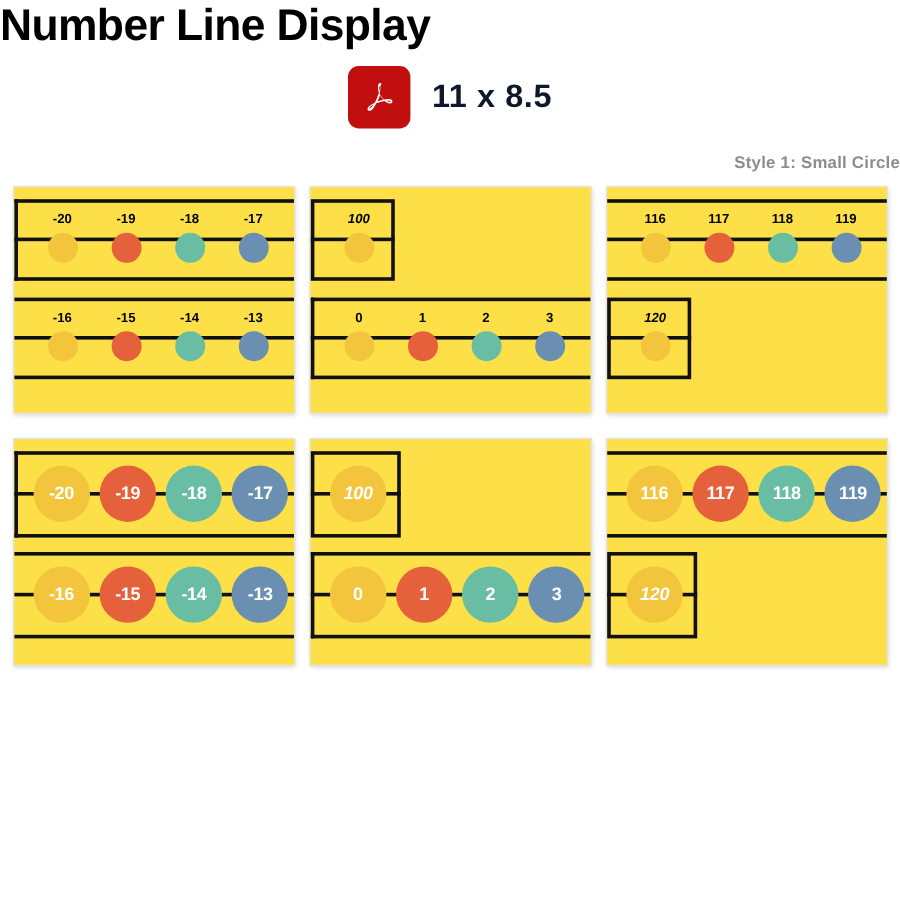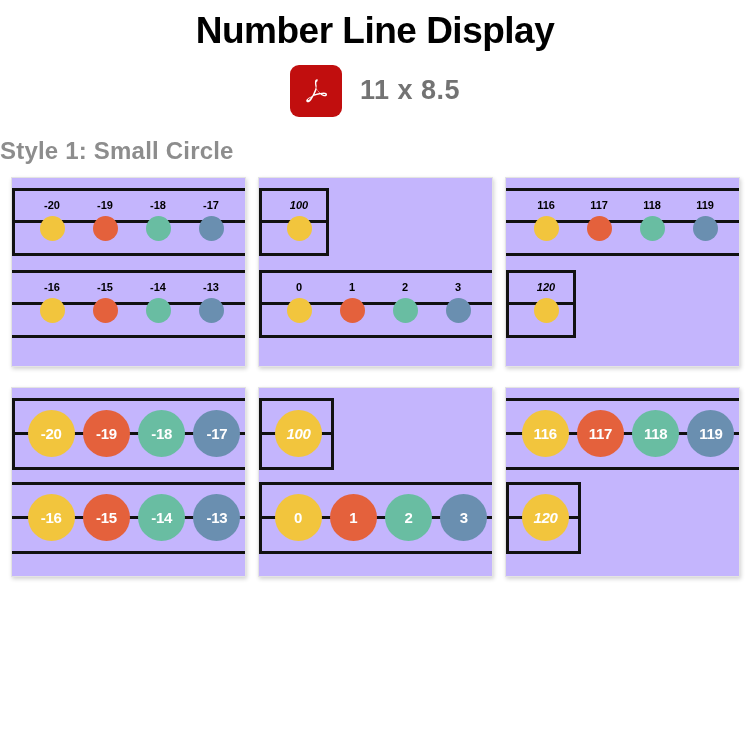--- a/index.html
+++ b/index.html
@@ -11,22 +11,20 @@
     width: 750px;
     height: 750px;
     font-family: "Liberation Sans", sans-serif;
     color: #000;
     overflow: hidden;
     position: relative;
   }
 
   
   .header {
-    padding-top: 10px;
-    text-align: center;
   }
   .page-title {
     font-size: 37px;
     font-weight: bold;
     letter-spacing: -0.5px;
     line-height: 1.15;
     margin: 0;
     color: #000;
   }
   .sub-row {
@@ -44,43 +42,43 @@
     display: flex;
     align-items: center;
     justify-content: center;
     flex: none;
   }
   .pdf-icon svg { display: block; }
   .size-label {
     font-size: 27px;
     font-weight: bold;
     letter-spacing: 0.5px;
-    color: #737373;
+    color: #0f172a;
   }
 
   
   .section { margin-top: 20px; }
   .section-title {
-    text-align: left;
-    font-size: 24px;
+    text-align: right;
+    font-size: 14px;
     font-weight: bold;
     color: #8d8d8d;
     margin: 0 0 12px 0;
     letter-spacing: 0.2px;
   }
   .panels {
     display: flex;
     justify-content: center;
     gap: 12px;
     padding: 0 10px;
     box-sizing: border-box;
   }
   .panel {
     width: 235px;
-    background: #c4b5fd;
+    background: #fde047;
     border: 1px solid #e3e3e3;
     box-shadow: 1px 2px 4px rgba(0,0,0,0.18);
     box-sizing: border-box;
     position: relative;
     padding: 10px 0 10px 0;
   }
   .panel.small { height: 190px; }
   .panel.big   { height: 190px; }
 
   

